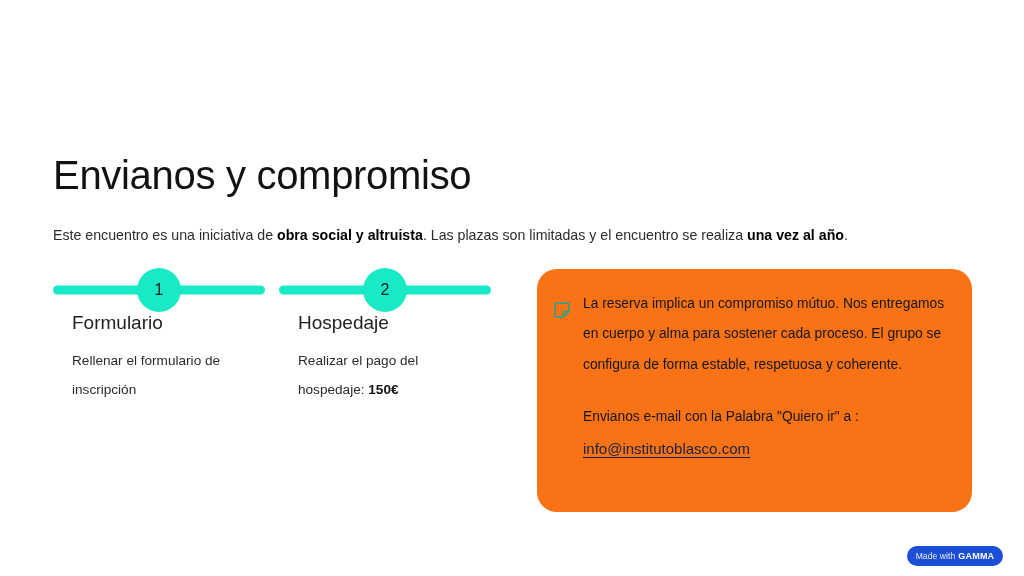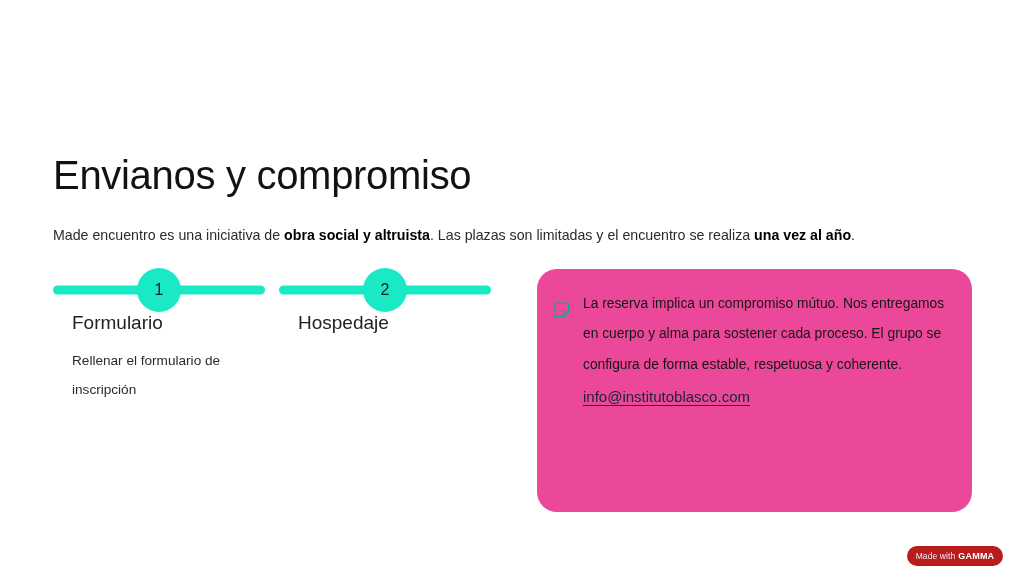--- a/index.html
+++ b/index.html
@@ -105,21 +105,21 @@
   .step-desc b { font-weight: 700; color: #121212; }
 
   
   .callout {
     position: absolute;
     left: 537px;
     top: 269px;
     width: 435px;
     height: 243px;
     box-sizing: border-box;
-    background: #ec4899;
+    background: #f97316;
     border-radius: 20px;
     padding: 20px 26px 20px 16px;
     display: flex;
     gap: 12px;
   }
   .callout-icon {
     flex: 0 0 auto;
     width: 18px;
     height: 18px;
     margin-top: 12px;
@@ -141,21 +141,21 @@
     cursor: pointer;
   }
 
   
   .gamma-badge {
     position: absolute;
     left: 907px;
     top: 546px;
     width: 96px;
     height: 20px;
-    background: #b91c1c;
+    background: #1d4ed8;
     border-radius: 10px;
     display: flex;
     align-items: center;
     justify-content: center;
     gap: 3px;
     cursor: pointer;
   }
   .gamma-made {
     font-size: 8.5px;
     color: #e8ecf5;
@@ -167,52 +167,54 @@
     color: #ffffff;
     font-weight: 700;
     letter-spacing: 0.2px;
   }
 </style>
 </head>
 <body>
 
 <h1 class="page-title">Envianos y compromiso</h1>
 
-<p class="subtitle"><span>Made encuentro es una iniciativa de </span><b>obra social y altruista</b><span>. Las plazas son limitadas y el encuentro se realiza </span><b>una vez al año</b><span>.</span></p>
+<p class="subtitle"><span>Este encuentro es una iniciativa de </span><b>obra social y altruista</b><span>. Las plazas son limitadas y el encuentro se realiza </span><b>una vez al año</b><span>.</span></p>
 
 <div class="steps">
 
   <div class="step">
     <div class="step-track">
       <div class="step-line"></div>
       <div class="step-circle">1</div>
     </div>
     <div class="step-title">Formulario</div>
     <div class="step-desc">Rellenar el formulario de inscripción</div>
   </div>
 
   <div class="step">
     <div class="step-track">
       <div class="step-line"></div>
       <div class="step-circle">2</div>
     </div>
     <div class="step-title">Hospedaje</div>
+    <div class="step-desc"><span>Realizar el pago del hospedaje: </span><b>150€</b></div>
   </div>
 
 </div>
 
 <div class="callout">
   <div class="callout-icon">
     <svg width="18" height="18" viewBox="0 0 18 18" fill="none" xmlns="http://www.w3.org/2000/svg">
       <path d="M2.2 2.2h13.6v8.4l-5.2 5.2H2.2V2.2z" stroke="#1aa78d" stroke-width="1.5" stroke-linejoin="round"></path>
       <path d="M15.8 10.6h-5.2v5.2" stroke="#1aa78d" stroke-width="1.5" stroke-linejoin="round"></path>
     </svg>
   </div>
   <div class="callout-body">
     <p class="callout-para">La reserva implica un compromiso mútuo. Nos entregamos en cuerpo y alma para sostener cada proceso. El grupo se configura de forma estable, respetuosa y coherente.</p>
+    <p class="callout-para second">Envianos e-mail con la Palabra "Quiero ir" a :</p>
     <a class="callout-link">info@institutoblasco.com</a>
   </div>
 </div>
 
 <div class="gamma-badge">
   <span class="gamma-made">Made with</span>
   <span class="gamma-word">GAMMA</span>
 </div>
 
 </body></html>

